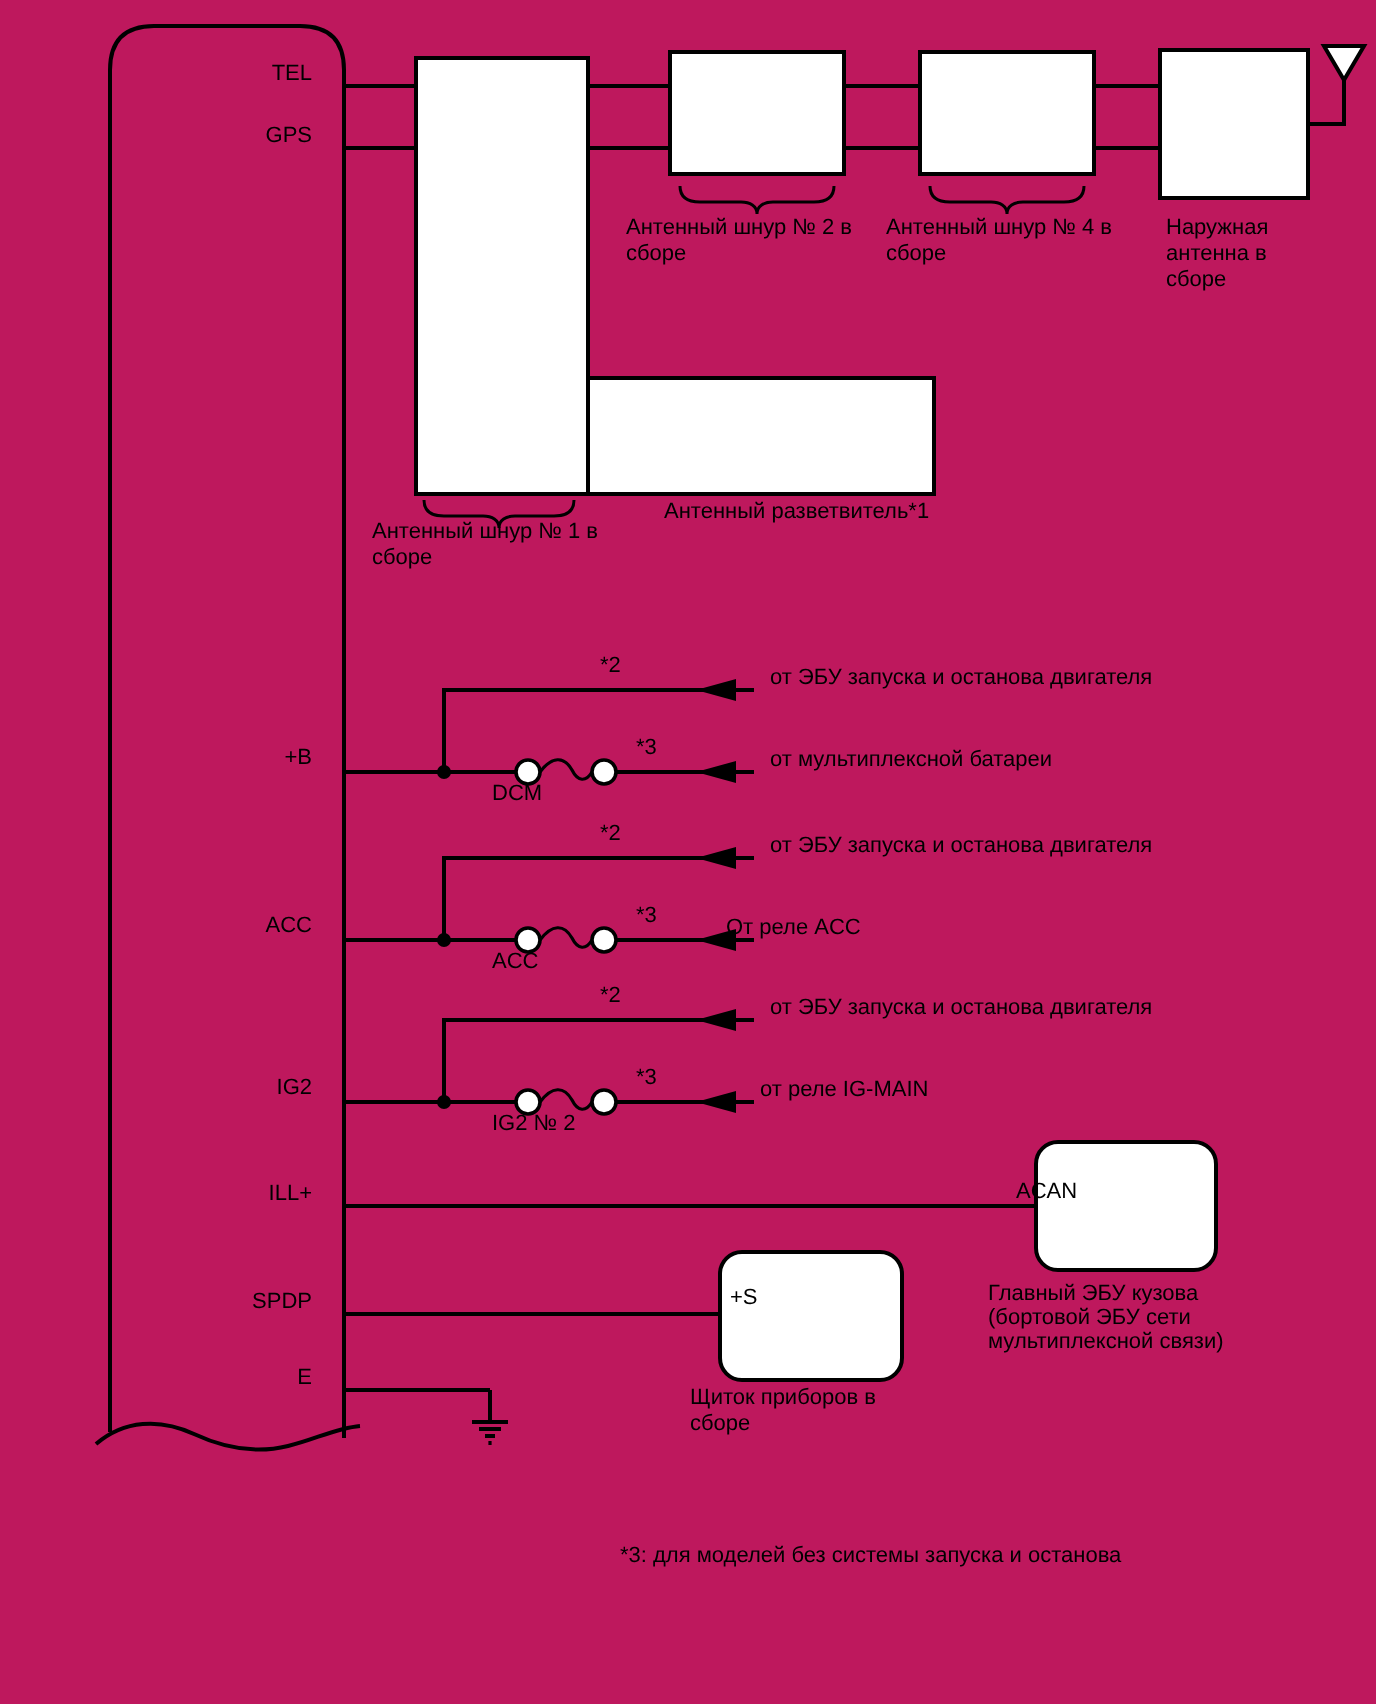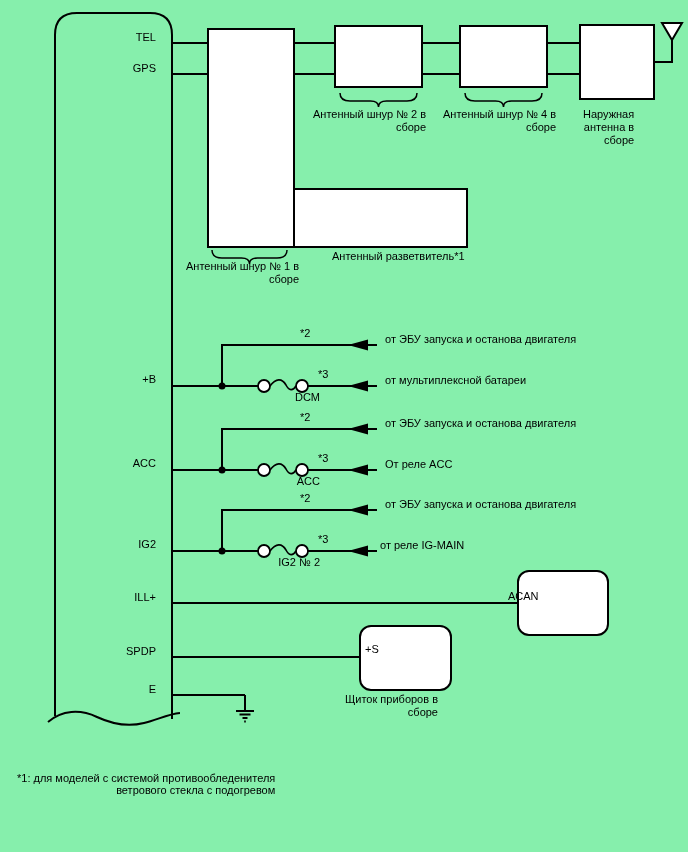--- a/index.html
+++ b/index.html
@@ -1,32 +1,31 @@
 <!DOCTYPE html>
 <html><head>
 <meta charset="utf-8">
 <style>
   html, body { margin: 0; padding: 0; background: #ffffff; }
   .stage {
     position: relative;
     width: 688px;
     height: 852px;
-    background: #86efac;
+    background: #be185d;
     font-family: "Liberation Sans", sans-serif;
     color: #000;
     overflow: hidden;
   }
   .stage svg { position: absolute; left: 0; top: 0; }
   .t {
     position: absolute;
     font-size: 11px;
     line-height: 13px;
     color: #000;
     white-space: nowrap;
-    text-align: right;
   }
   .ml { white-space: pre-line; }
   .pin { width: 60px; text-align: right; left: 96px; }
   .fuse-lbl { width: 74px; left: 246px; }
   .lh12 { line-height: 12px; }
   
   .w  { stroke: #000; stroke-width: 2; fill: none; }
   .w1 { stroke: #000; stroke-width: 1.6; fill: none; }
   .bx { stroke: #000; stroke-width: 2; fill: #fff; }
   .fc { stroke: #000; stroke-width: 1.8; fill: #fff; }
@@ -131,32 +130,34 @@
 
   <div class="t" style="left:300px;top:327px">*2</div>
   <div class="t" style="left:385px;top:333px">от ЭБУ запуска и останова двигателя</div>
   <div class="t" style="left:318px;top:368px">*3</div>
   <div class="t" style="left:385px;top:374px">от мультиплексной батареи</div>
   <div class="t fuse-lbl" style="top:391px">DCM</div>
 
   <div class="t" style="left:300px;top:411px">*2</div>
   <div class="t" style="left:385px;top:417px">от ЭБУ запуска и останова двигателя</div>
   <div class="t" style="left:318px;top:452px">*3</div>
-  <div class="t" style="left:385px;top:458px">От реле ACC</div>
+  <div class="t" style="left:363px;top:458px">От реле ACC</div>
   <div class="t fuse-lbl" style="top:475px">ACC</div>
 
   <div class="t" style="left:300px;top:492px">*2</div>
   <div class="t" style="left:385px;top:498px">от ЭБУ запуска и останова двигателя</div>
   <div class="t" style="left:318px;top:533px">*3</div>
   <div class="t" style="left:380px;top:539px">от реле IG-MAIN</div>
   <div class="t fuse-lbl" style="top:556px">IG2 № 2</div>
 
   <div class="t" style="left:508px;top:590px">ACAN</div>
+  <div class="t ml lh12" style="left:494px;top:641px">Главный ЭБУ кузова
+(бортовой ЭБУ сети
+мультиплексной связи)</div>
 
   <div class="t" style="left:365px;top:643px">+S</div>
   <div class="t ml" style="left:345px;top:693px">Щиток приборов в
 сборе</div>
 
 
-  <div class="t ml lh12" style="left:17px;top:772px">*1: для моделей с системой противообледенителя
-ветрового стекла с подогревом</div>
+  <div class="t" style="left:310px;top:772px">*3: для моделей без системы запуска и останова</div>
 
 </div>
 
 </body></html>

